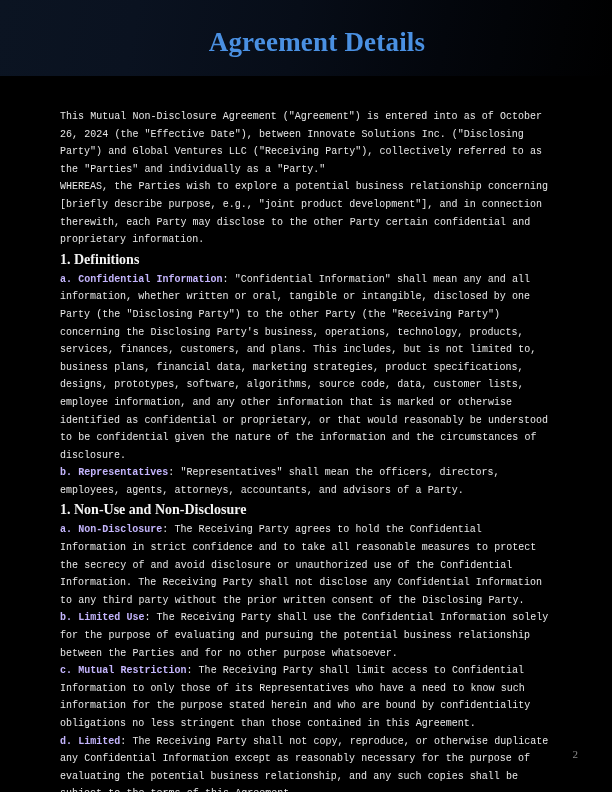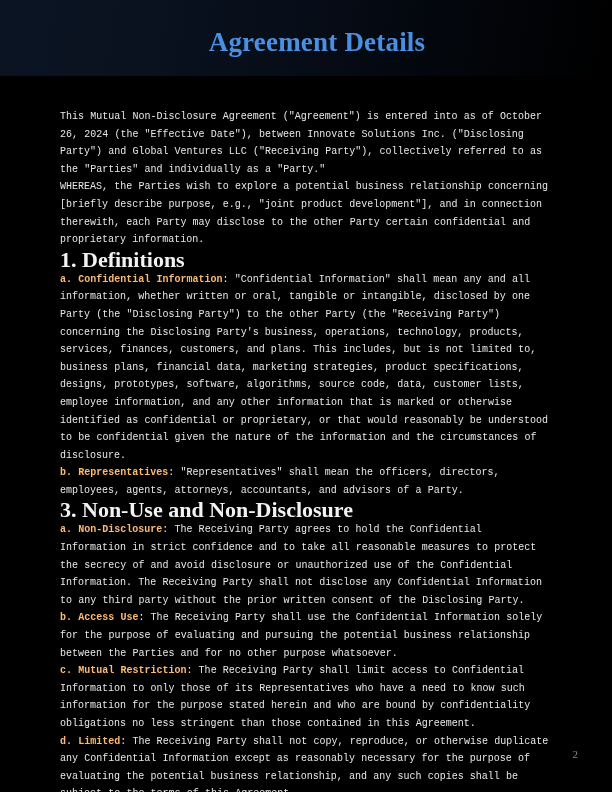--- a/index.html
+++ b/index.html
@@ -64,30 +64,30 @@
     font-size: 10px;
     line-height: 17.6px;
     color: #e8e8e8;
     margin: 0 0 0 0;
     text-align: left;
     word-spacing: 0.2px;
   }
 
   .section-heading {
     font-family: "Liberation Serif", serif;
-    font-size: 22px;
+    font-size: 14px;
     line-height: 20px;
     font-weight: bold;
     color: #f2f2f2;
     margin: 1px 0 1px 0;
   }
 
   .lead {
     font-weight: bold;
-    color: #fdba74;
+    color: #c4b5fd;
   }
 
   
   .page-number {
     position: absolute;
     left: 0;
     top: 748px;
     width: 578px;
     text-align: right;
     font-family: "Liberation Serif", serif;
@@ -103,22 +103,22 @@
   <div class="header-band">
     <div class="header-title">Agreement Details</div>
   </div>
 
   <div class="content">
       <p class="para">This Mutual Non-Disclosure Agreement ("Agreement") is entered into as of October 26, 2024 (the "Effective Date"), between Innovate Solutions Inc. ("Disclosing Party") and Global Ventures LLC ("Receiving Party"), collectively referred to as the "Parties" and individually as a "Party."</p>
       <p class="para">WHEREAS, the Parties wish to explore a potential business relationship concerning [briefly describe purpose, e.g., "joint product development"], and in connection therewith, each Party may disclose to the other Party certain confidential and proprietary information.</p>
       <div class="section-heading">1. Definitions</div>
       <p class="para"><span class="lead">a. Confidential Information</span><span>: "Confidential Information" shall mean any and all information, whether written or oral, tangible or intangible, disclosed by one Party (the "Disclosing Party") to the other Party (the "Receiving Party") concerning the Disclosing Party's business, operations, technology, products, services, finances, customers, and plans. This includes, but is not limited to, business plans, financial data, marketing strategies, product specifications, designs, prototypes, software, algorithms, source code, data, customer lists, employee information, and any other information that is marked or otherwise identified as confidential or proprietary, or that would reasonably be understood to be confidential given the nature of the information and the circumstances of disclosure.</span></p>
       <p class="para"><span class="lead">b. Representatives</span><span>: "Representatives" shall mean the officers, directors, employees, agents, attorneys, accountants, and advisors of a Party.</span></p>
-      <div class="section-heading">3. Non-Use and Non-Disclosure</div>
+      <div class="section-heading">1. Non-Use and Non-Disclosure</div>
       <p class="para"><span class="lead">a. Non-Disclosure</span><span>: The Receiving Party agrees to hold the Confidential Information in strict confidence and to take all reasonable measures to protect the secrecy of and avoid disclosure or unauthorized use of the Confidential Information. The Receiving Party shall not disclose any Confidential Information to any third party without the prior written consent of the Disclosing Party.</span></p>
-      <p class="para"><span class="lead">b. Access Use</span><span>: The Receiving Party shall use the Confidential Information solely for the purpose of evaluating and pursuing the potential business relationship between the Parties and for no other purpose whatsoever.</span></p>
+      <p class="para"><span class="lead">b. Limited Use</span><span>: The Receiving Party shall use the Confidential Information solely for the purpose of evaluating and pursuing the potential business relationship between the Parties and for no other purpose whatsoever.</span></p>
       <p class="para"><span class="lead">c. Mutual Restriction</span><span>: The Receiving Party shall limit access to Confidential Information to only those of its Representatives who have a need to know such information for the purpose stated herein and who are bound by confidentiality obligations no less stringent than those contained in this Agreement.</span></p>
       <p class="para"><span class="lead">d. Limited</span><span>: The Receiving Party shall not copy, reproduce, or otherwise duplicate any Confidential Information except as reasonably necessary for the purpose of evaluating the potential business relationship, and any such copies shall be subject to the terms of this Agreement.</span></p>
     </div>
 
   <div class="page-number">2</div>
 
 </div>
 
 </body></html>

